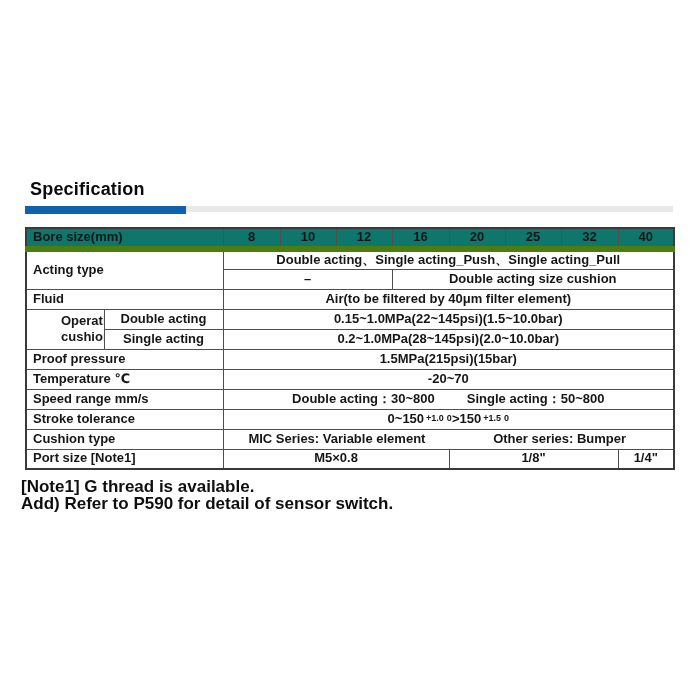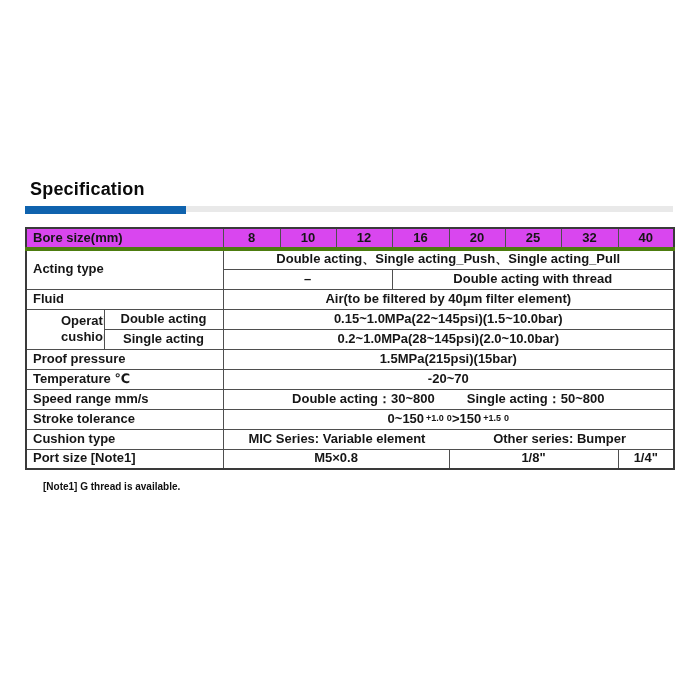--- a/index.html
+++ b/index.html
@@ -51,23 +51,23 @@
     border: 1px solid #4f4f4f;
     height: 20px;
     padding: 0 2px;
     text-align: center;
     vertical-align: middle;
     line-height: 1.12;
     white-space: nowrap;
     overflow: hidden;
   }
   table.spec tr.header-row td {
-    background: #d946ef;
+    background: #0f766e;
     height: 21px;
-    border-bottom: 4px solid #4d7c0f;
+    border-bottom: 6px solid #4d7c0f;
   }
   table.spec td.lbl {
     text-align: left;
     padding-left: 6px;
   }
   .two-line { line-height: 1.2; margin-left: 28px; }
   .split-cell {
     display: flex;
     width: 100%;
   }
@@ -89,23 +89,23 @@
     font-size: 9px;
     line-height: 1;
     text-align: left;
     margin-left: 2px;
     transform: translateY(0px);
   }
   .tol-stack .sub { padding-left: 3px; }
 
   .notes {
     position: absolute;
-    left: 43px;
+    left: 21px;
     top: 478px;
-    font-size: 10px;
+    font-size: 17px;
     font-weight: bold;
     color: #0f0f0f;
     line-height: 17px;
   }
 </style>
 </head>
 <body>
 
 <div class="screen">
 
@@ -141,21 +141,21 @@
         <td>32</td>
         <td>40</td>
       </tr>
 
       <tr>
         <td class="lbl" colspan="2" rowspan="2">Acting type</td>
         <td colspan="8">Double acting、Single acting_Push、Single acting_Pull</td>
       </tr>
       <tr>
         <td colspan="3">–</td>
-        <td colspan="5">Double acting with thread</td>
+        <td colspan="5">Double acting size cushion</td>
       </tr>
 
       <tr>
         <td class="lbl" colspan="2">Fluid</td>
         <td colspan="8">Air(to be filtered by 40μm filter element)</td>
       </tr>
 
       <tr>
         <td class="lbl" rowspan="2">
           <div class="two-line">
@@ -227,15 +227,16 @@
         <td class="lbl" colspan="2">Port size [Note1]</td>
         <td colspan="4">M5×0.8</td>
         <td colspan="3">1/8"</td>
         <td colspan="1">1/4"</td>
       </tr>
     </tbody>
   </table>
 
   <div class="notes">
     <div>[Note1] G thread is available.</div>
+    <div>Add) Refer to P590 for detail of sensor switch.</div>
   </div>
 
 </div>
 
 </body></html>

